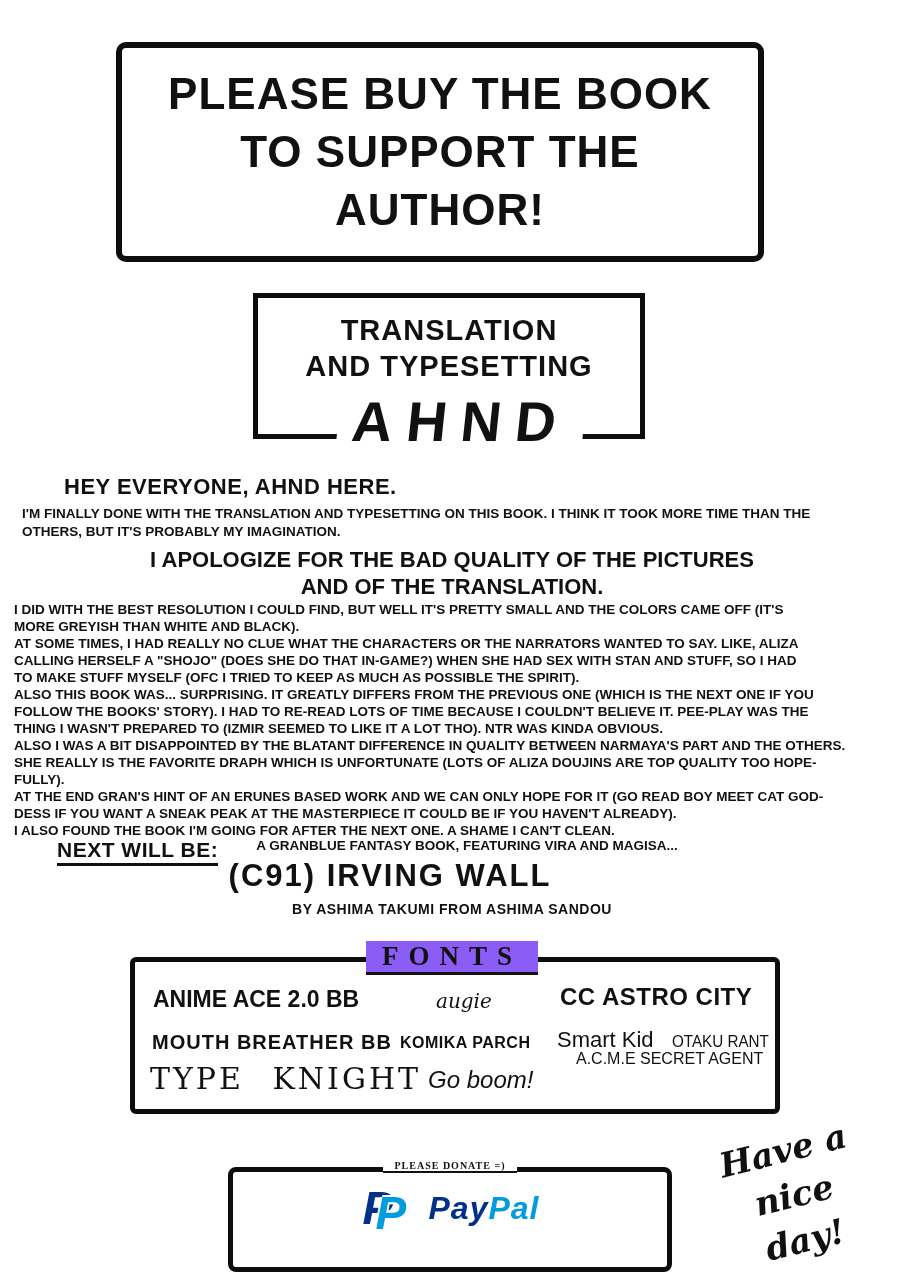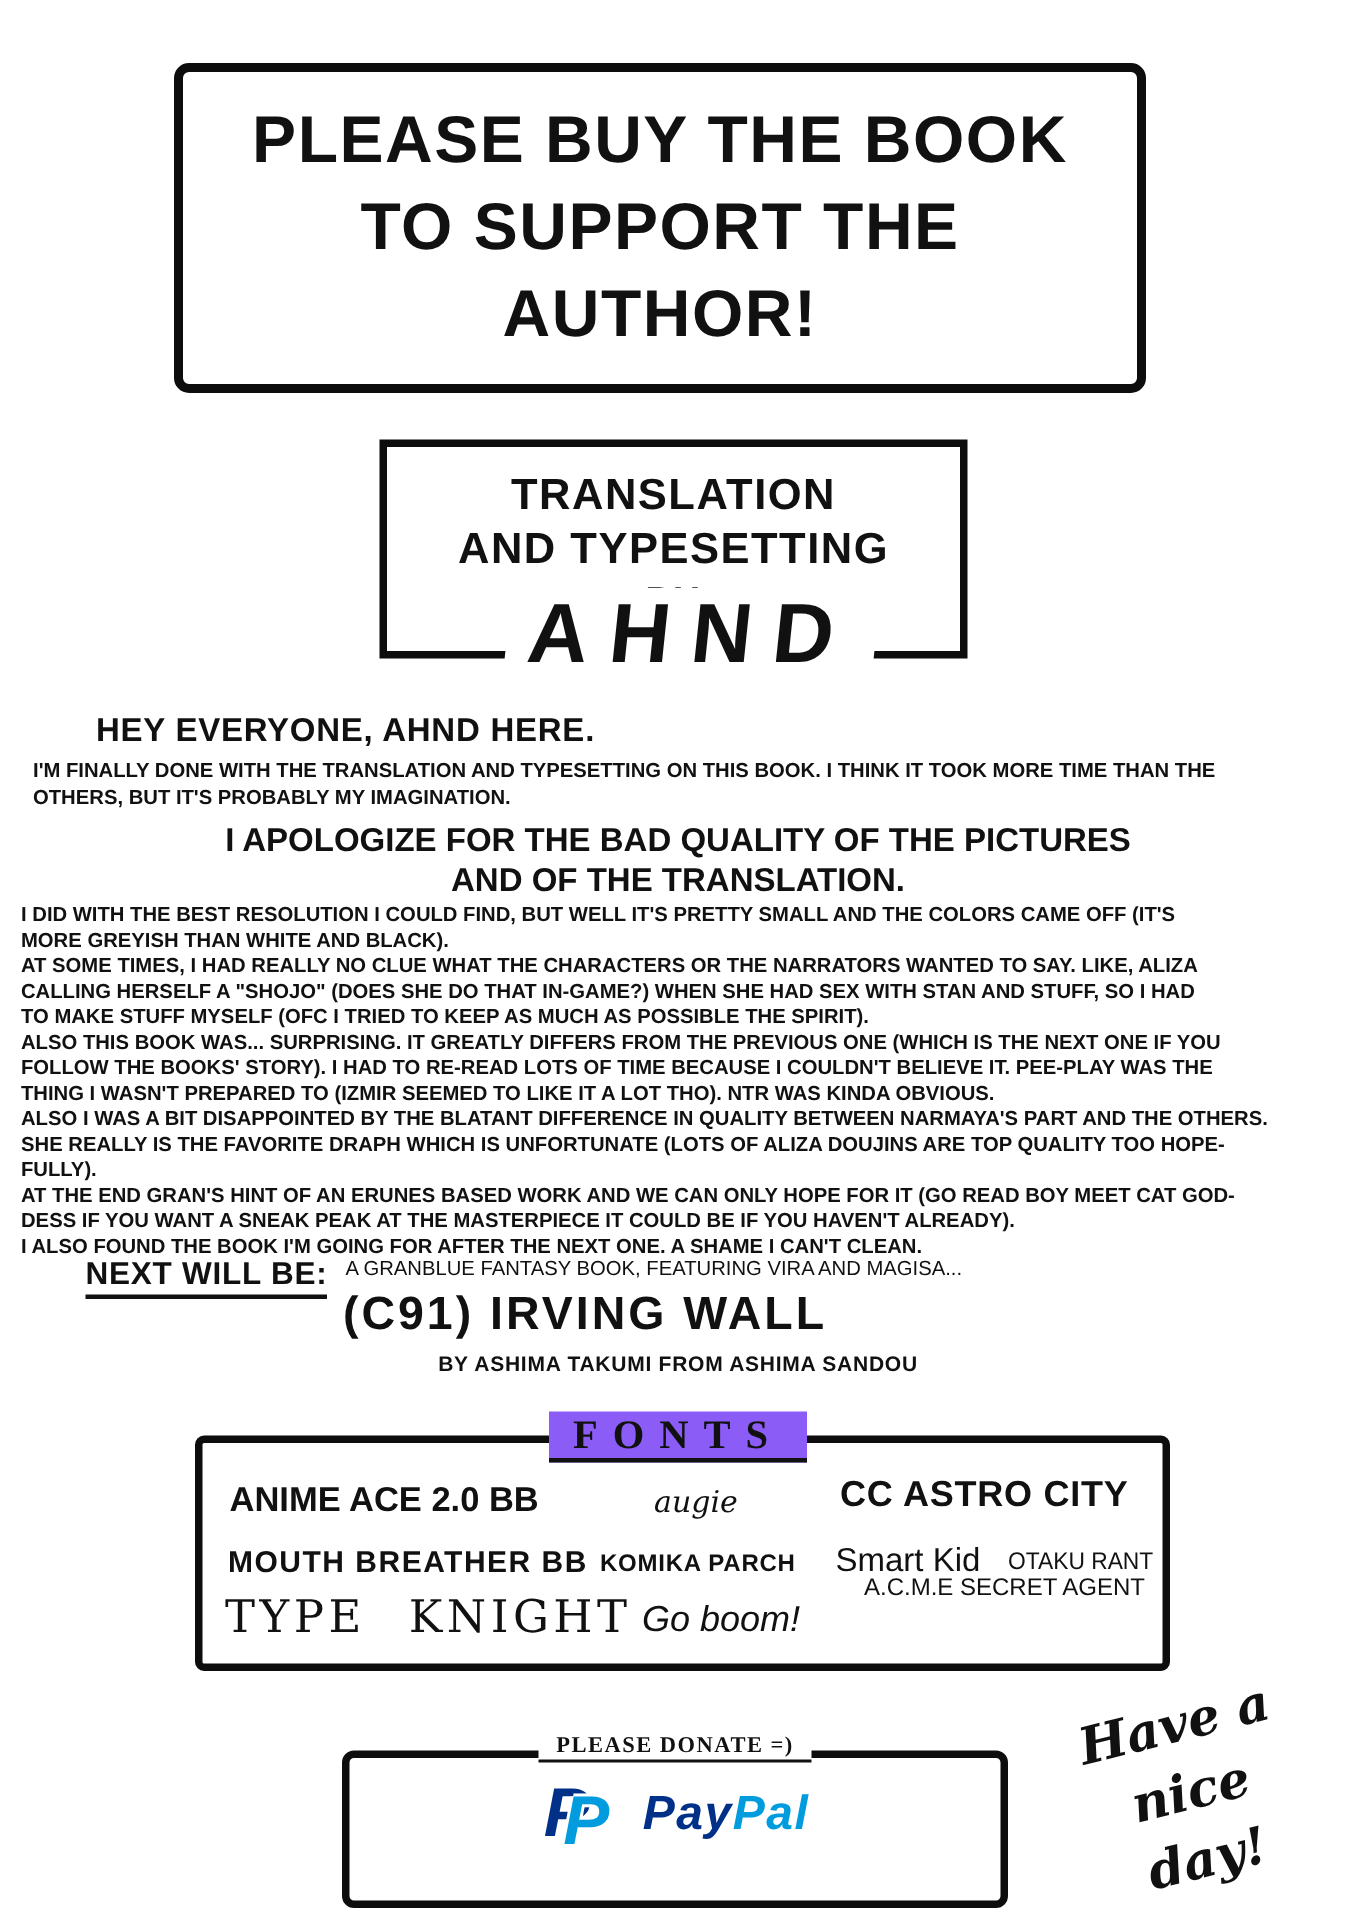--- a/index.html
+++ b/index.html
@@ -32,21 +32,21 @@
     transform:skewX(-6deg);z-index:3;
   }
 
   #greeting{left:64px;top:474px;font-size:22px;font-weight:bold;letter-spacing:0.5px;}
   #intro{left:22px;top:505px;font-size:13.5px;font-weight:bold;line-height:18px;white-space:pre;}
   #apology{left:0;top:546px;width:904px;text-align:center;font-size:22px;font-weight:bold;line-height:27px;}
   #notes{left:14px;top:601px;font-size:13.5px;font-weight:bold;line-height:17px;white-space:pre;}
 
   #next-row{left:57px;top:838px;display:flex;align-items:flex-start;gap:12px;}
   #next-label{font-size:21px;font-weight:bold;border-bottom:3px solid #111;padding-bottom:1px;letter-spacing:0.5px;}
-  #next-teaser{font-size:13.5px;font-weight:normal;}
+  #next-teaser{font-size:13.5px;font-weight:bold;margin-left:26px;}
   #next-title{left:0;top:858px;width:780px;text-align:center;font-size:31px;font-weight:bold;letter-spacing:2px;}
   #next-author{left:0;top:901px;width:904px;text-align:center;font-size:14px;font-weight:bold;letter-spacing:0.5px;}
 
   
   #fonts-box{left:130px;top:957px;width:640px;height:147px;border:5px solid #0d0d0d;border-radius:6px;}
   #fonts-title-wrap{left:0;top:941px;width:904px;text-align:center;z-index:3;}
   #fonts-title{
     display:inline-block;background:#8b5cf6;padding:0 16px;
     font-family:"Liberation Serif",serif;font-weight:bold;font-size:27px;
     letter-spacing:10px;border-bottom:3px solid #111;
@@ -61,21 +61,21 @@
   #i-otaku {left:672px;top:1034px;font-size:16px;transform:scaleX(0.95);transform-origin:left;}
   #i-knight{left:150px;top:1064px;font-size:30px;font-family:"DejaVu Serif",serif;letter-spacing:3px;word-spacing:16px;}
   #i-boom  {left:428px;top:1068px;font-size:24px;font-style:italic;}
   #i-acme  {left:576px;top:1051px;font-size:16px;}
 
   
   #donate-box{left:228px;top:1167px;width:434px;height:95px;border:5px solid #0d0d0d;border-radius:8px;}
   #donate-title-wrap{left:228px;top:1155px;width:444px;text-align:center;z-index:3;}
   #donate-title{
     display:inline-block;background:#fff;padding:0 12px;
-    font-family:"Liberation Serif",serif;font-weight:bold;font-size:15px;
+    font-family:"Liberation Serif",serif;font-weight:bold;font-size:10px;
     border-bottom:2px solid #111;letter-spacing:1px;text-align:right;
   }
   #paypal-row{display:flex;justify-content:center;align-items:center;gap:12px;margin-top:14px;height:44px;}
   #paypal-icon{position:relative;width:56px;height:46px;}
   .pp-glyph{position:absolute;font-style:italic;font-weight:bold;font-size:46px;line-height:1;font-family:"Liberation Sans",sans-serif;}
   .pp-back{left:2px;top:0;color:#003087;}
   .pp-front{left:15px;top:5px;color:#009cde;text-shadow:-2px 0 0 #fff,0 -2px 0 #fff,2px 0 0 #fff,0 2px 0 #fff;}
   #paypal-wordmark{font-size:32px;font-weight:bold;font-style:italic;letter-spacing:1px;}
   .pay{color:#003087;} .pal{color:#009cde;}
   #donate-url{text-align:center;font-size:23px;font-weight:bold;margin-top:3px;letter-spacing:0.5px;}

